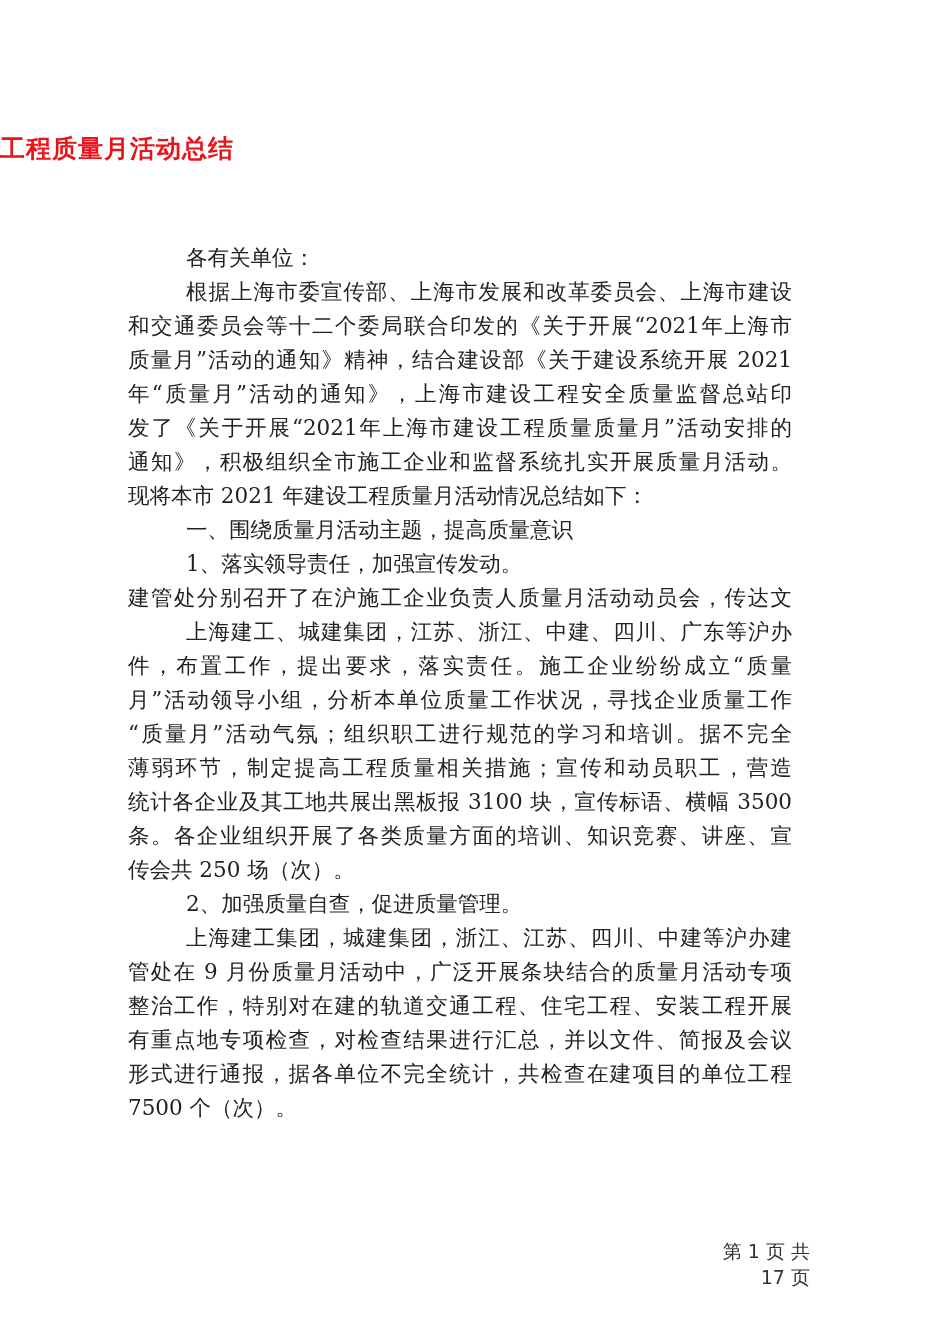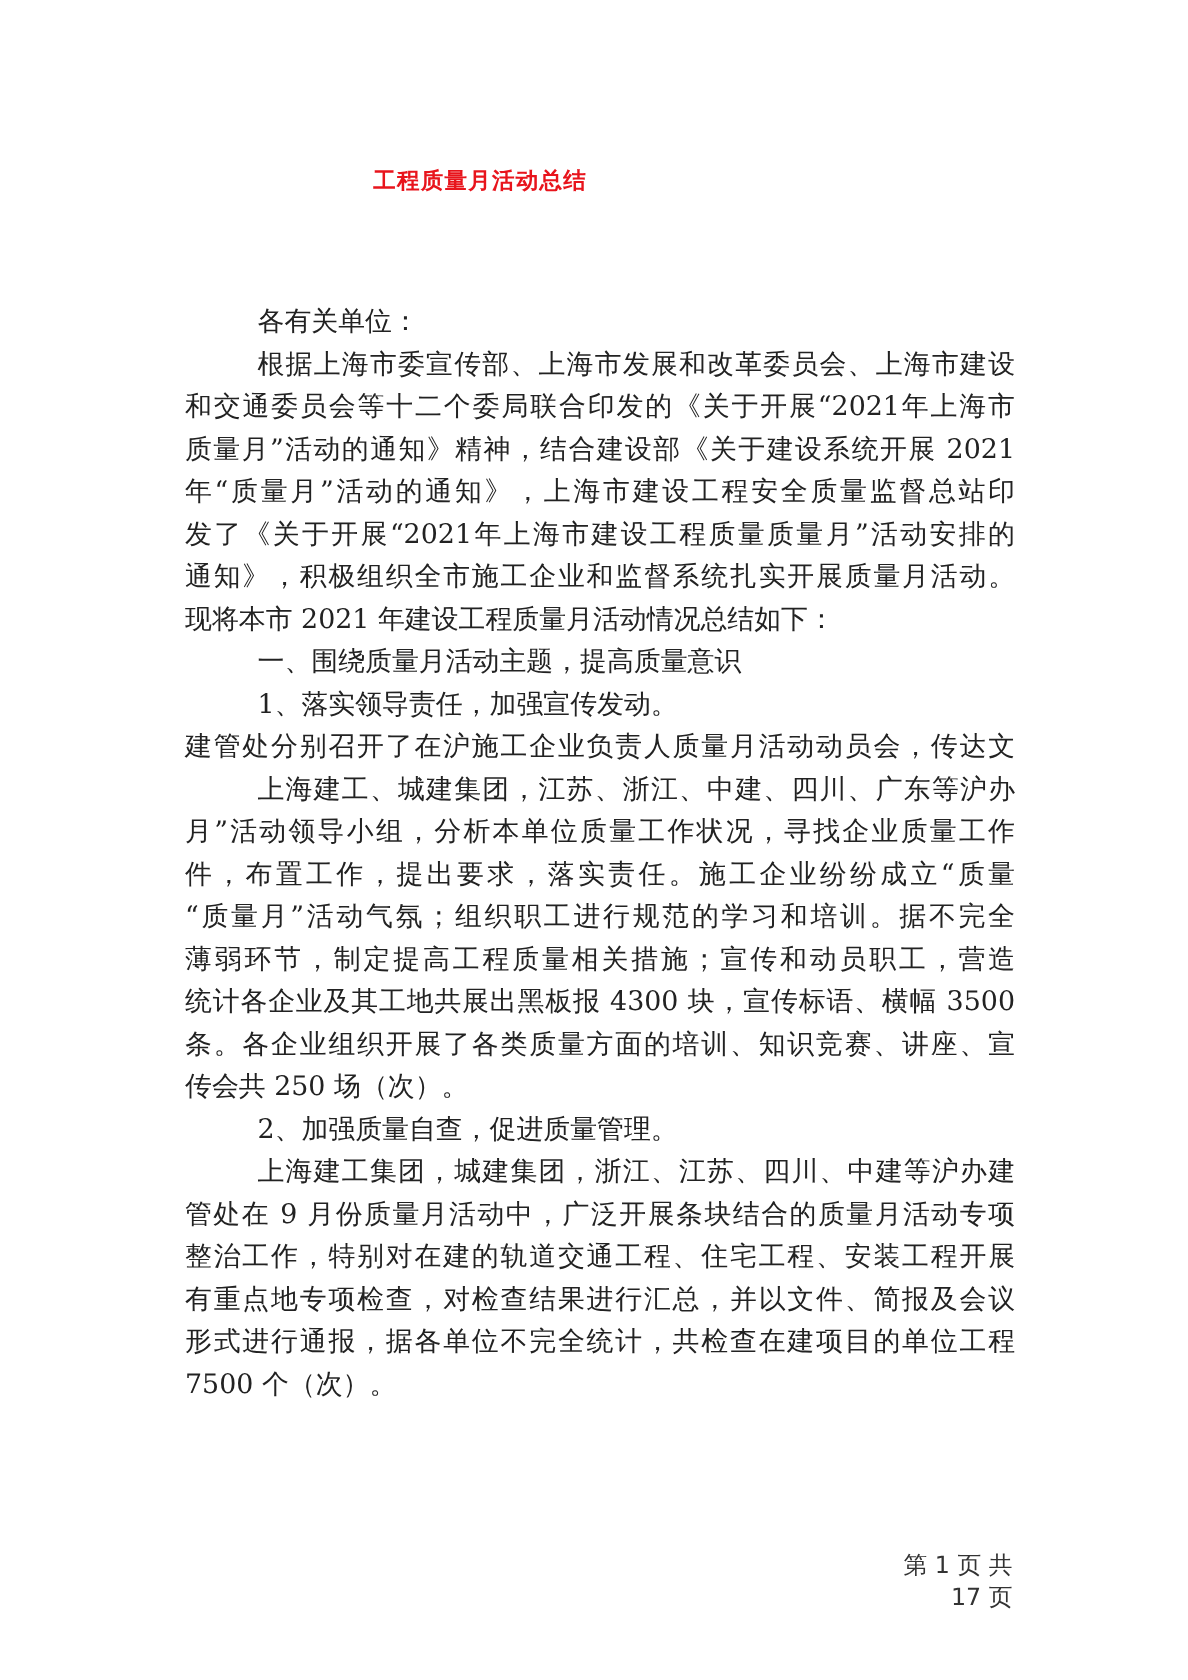--- a/index.html
+++ b/index.html
@@ -1,21 +1,21 @@
 <!DOCTYPE html>
 <html><head>
 <meta charset="utf-8">
 <style>
   html, body { margin: 0; padding: 0; background: #ffffff; }
   body { width: 950px; height: 1344px; position: relative; overflow: hidden;
          font-family: "DejaVu Serif", "Liberation Serif", serif; color: #222; }
-  .title { position: absolute; top: 132px; left: 0; width: 768px; text-align: center;
+  .title { position: absolute; top: 132px; left: 0; width: 768px; text-align: left;
            font-family: "DejaVu Sans", "Liberation Sans", sans-serif; font-weight: bold;
-           font-size: 18px; letter-spacing: 1px; color: #e8141c; }
-  .body { position: absolute; left: 148px; top: 241px; width: 664px; }
+           font-size: 25px; letter-spacing: 1px; color: #e8141c; }
+  .body { position: absolute; left: 128px; top: 241px; width: 664px; }
   .line { font-size: 21.5px; line-height: 34px; height: 34px; white-space: nowrap;
           text-align: justify; text-align-last: justify; }
   .line.last { text-align-last: left; }
   .ind2 { padding-left: 58px; }
   .ind3 { padding-left: 58px; }
   .footer { position: absolute; top: 1239px; left: 700px; width: 110px; text-align: right;
             font-size: 19px; color: #333; font-family: "DejaVu Sans", "Liberation Sans", sans-serif; }
   p { margin: 0; }
 </style>
 </head>
@@ -35,25 +35,25 @@
     <p class="line">通知》，积极组织全市施工企业和监督系统扎实开展质量月活动。</p>
     <p class="line last">现将本市 2021 年建设工程质量月活动情况总结如下：</p>
   </div>
 
   <p class="line last ind3">一、围绕质量月活动主题，提高质量意识</p>
   <p class="line last ind3">1、落实领导责任，加强宣传发动。</p>
 
   <div>
     <p class="line">建管处分别召开了在沪施工企业负责人质量月活动动员会，传达文</p>
     <p class="line ind3">上海建工、城建集团，江苏、浙江、中建、四川、广东等沪办</p>
+    <p class="line">件，布置工作，提出要求，落实责任。施工企业纷纷成立“质量</p>
     <p class="line">月”活动领导小组，分析本单位质量工作状况，寻找企业质量工作</p>
-    <p class="line">件，布置工作，提出要求，落实责任。施工企业纷纷成立“质量</p>
     <p class="line">“质量月”活动气氛；组织职工进行规范的学习和培训。据不完全</p>
     <p class="line">薄弱环节，制定提高工程质量相关措施；宣传和动员职工，营造</p>
-    <p class="line">统计各企业及其工地共展出黑板报 4300 块，宣传标语、横幅 3500</p>
+    <p class="line">统计各企业及其工地共展出黑板报 3100 块，宣传标语、横幅 3500</p>
     <p class="line">条。各企业组织开展了各类质量方面的培训、知识竞赛、讲座、宣</p>
     <p class="line last">传会共 250 场（次）。</p>
   </div>
 
   <p class="line last ind3">2、加强质量自查，促进质量管理。</p>
 
   <div>
     <p class="line ind3">上海建工集团，城建集团，浙江、江苏、四川、中建等沪办建</p>
     <p class="line">管处在 9 月份质量月活动中，广泛开展条块结合的质量月活动专项</p>
     <p class="line">整治工作，特别对在建的轨道交通工程、住宅工程、安装工程开展</p>

